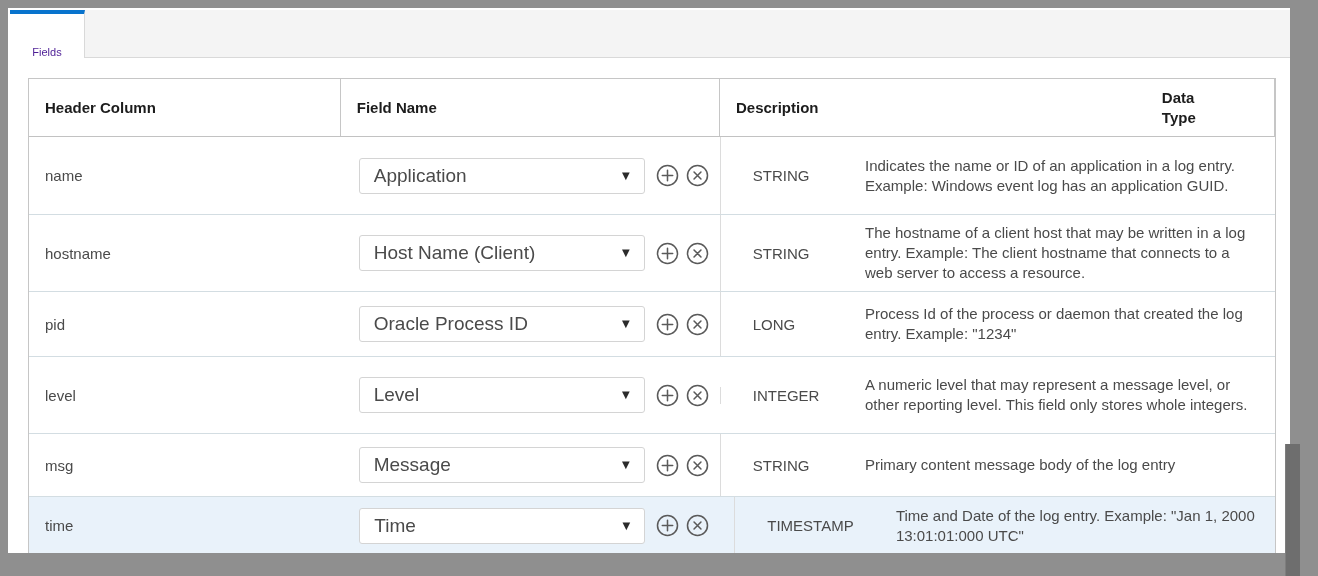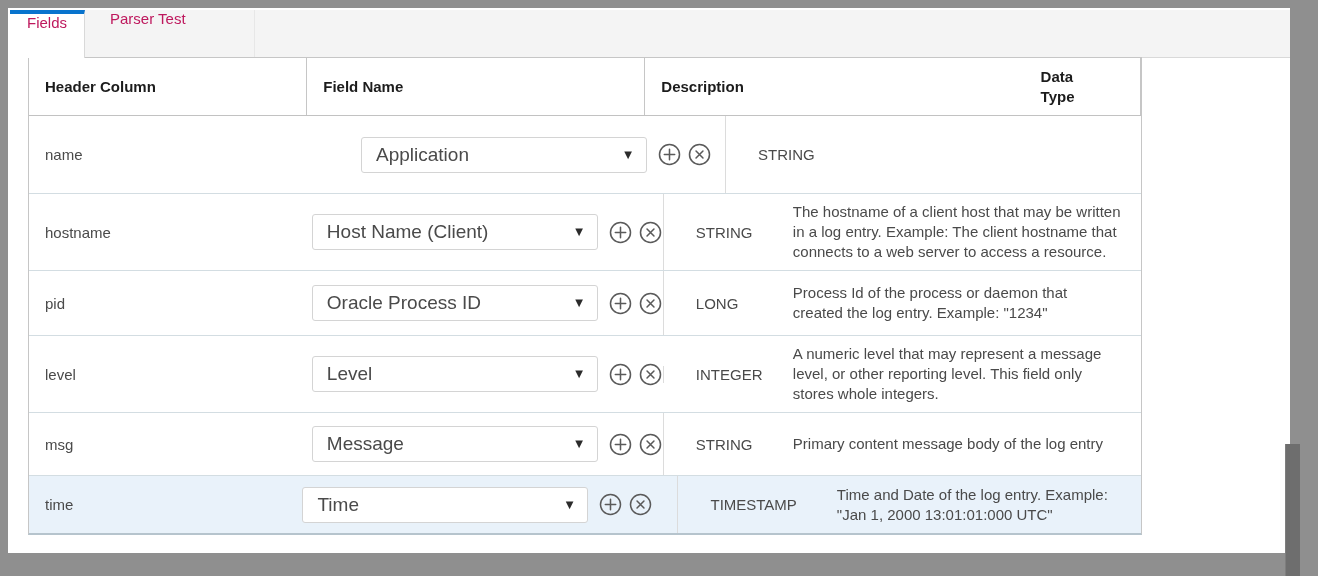--- a/index.html
+++ b/index.html
@@ -13,36 +13,36 @@
     position:absolute;left:8px;top:8px;width:1282px;height:545px;
     background:#ffffff;overflow:hidden;
   }
   
   .tabbar{
     position:absolute;left:2px;top:2px;right:0;height:47px;
     display:flex;align-items:stretch;
     background:#f4f4f4;border-bottom:1px solid #d9d9d9;
   }
   .tab{
-    display:flex;align-items:flex-start;justify-content:center;
-    font-size:15px;color:#be185d;cursor:pointer;box-sizing:border-box;
+    display:flex;align-items:flex-end;justify-content:center;
+    font-size:11px;color:#4c1d95;cursor:pointer;box-sizing:border-box;
   }
   .tab.active{
     width:75px;background:#ffffff;
     border-top:4px solid #0873cd;
     border-right:1px solid #d9d9d9;
     height:48px;position:relative;z-index:2;
   }
   .tab.inactive{
     width:170px;justify-content:flex-start;padding-left:25px;
     background:#f4f4f4;border-right:1px solid #e7e7e7;
   }
   
   .table{
-    position:absolute;left:20px;top:49px;width:1114px;
+    position:absolute;left:20px;top:70px;width:1248px;
     box-sizing:border-box;
     border:1px solid #c6c6c6;
     border-bottom:2px solid #b6c4cd;
     background:#fff;
   }
   .trow,.thead{display:flex;box-sizing:border-box;}
   .thead{height:58px;border-bottom:1px solid #c2c2c2;}
   .cell{box-sizing:border-box;display:flex;align-items:center;}
   .c1{width:314px;}
   .c2{width:382px;}
@@ -93,23 +93,20 @@
 </style>
 </head>
 <body>
 
 <div class="content">
 
   <div class="tabbar">
     <div class="tab active">
       <span>Fields</span>
     </div>
-    <div class="tab inactive">
-      <span>Parser Test</span>
-    </div>
   </div>
 
   <div class="table">
 
     <div class="thead">
       <div class="cell c1">
           <span>Header Column</span>
         </div>
       <div class="cell c2">
           <span>Field Name</span>
@@ -139,20 +136,23 @@
           </span>
         <span class="icon-btn">
             <svg viewBox="0 0 26 26">
               <circle cx="13" cy="13" r="10.4"></circle>
               <path d="M9.4 9.4l7.2 7.2M16.6 9.4l-7.2 7.2"></path>
             </svg>
           </span>
       </div>
       <div class="cell c3">
           <span>STRING</span>
+        </div>
+      <div class="cell c4">
+          <span>Indicates the name or ID of an application in a log entry. Example: Windows event log has an application GUID.</span>
         </div>
     </div>
 
     <div class="trow">
       <div class="cell c1">
           <span>hostname</span>
         </div>
       <div class="cell c2">
         <div class="select">
           <span class="select-value">Host Name (Client)</span>

